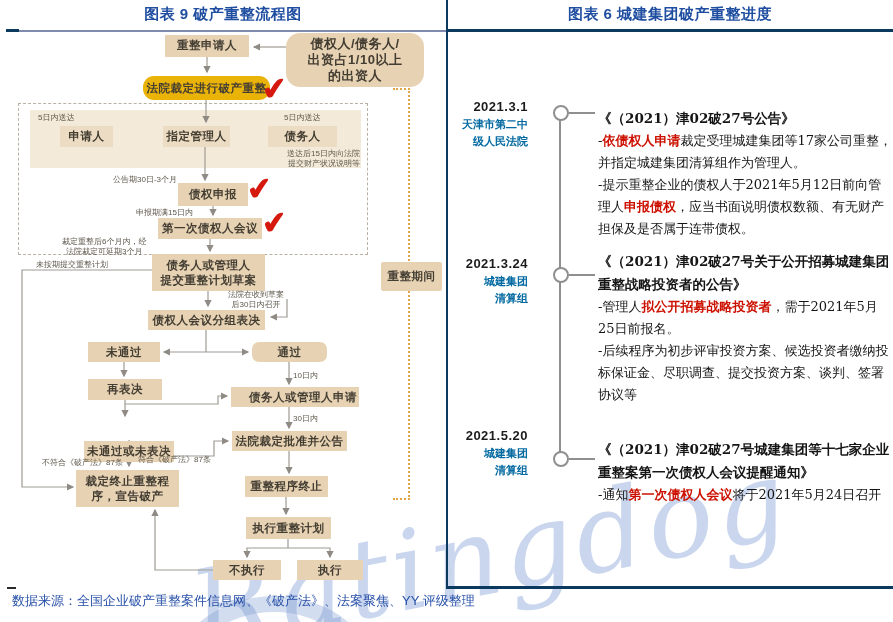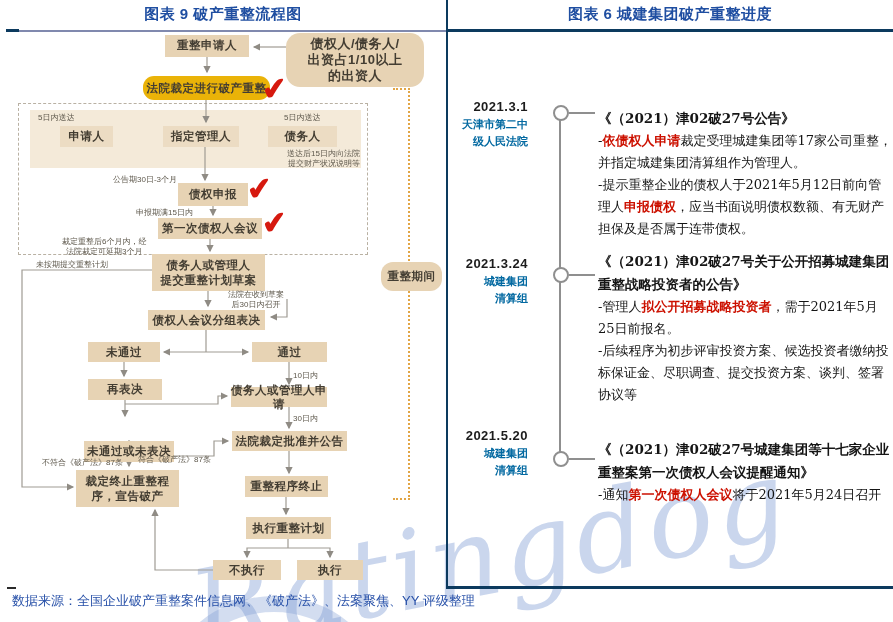--- a/index.html
+++ b/index.html
@@ -71,32 +71,32 @@
   <div class="orange-bracket" style="left:393px;top:88px;width:15px;height:408px;"></div>
 
   <div class="band" style="left:30px;top:110px;width:331px;height:58px;"></div>
 
   <div class="fnode" style="left:165px;top:35px;width:84px;height:22px;font-family:Liberation Mono, monospace;">重整申请人</div>
   <div class="fnode" style="left:286px;top:33px;width:138px;height:54px;font-size:13px;border-radius:14px;">债权人/债务人/
 出资占1/10以上
 的出资人</div>
   <div class="fnode round" style="left:143px;top:76px;width:127px;height:24px;">法院裁定进行破产重整</div>
   <div class="fnode light" style="left:60px;top:126px;width:53px;height:21px;">申请人</div>
-  <div class="fnode light" style="left:163px;top:126px;width:76px;height:21px;text-align:center;">指定管理人</div>
+  <div class="fnode light" style="left:163px;top:126px;width:67px;height:21px;text-align:center;">指定管理人</div>
   <div class="fnode light" style="left:268px;top:126px;width:69px;height:21px;">债务人</div>
   <div class="fnode" style="left:178px;top:183px;width:70px;height:23px;">债权申报</div>
   <div class="fnode" style="left:158px;top:218px;width:104px;height:21px;">第一次债权人会议</div>
   <div class="fnode" style="left:152px;top:254px;width:113px;height:37px;">债务人或管理人
 提交重整计划草案</div>
-  <div class="fnode" style="left:381px;top:262px;width:61px;height:29px;border-radius:12px;text-align:right;">重整期间</div>
+  <div class="fnode" style="left:381px;top:262px;width:61px;height:29px;border-radius:2px;text-align:right;">重整期间</div>
   <div class="fnode" style="left:148px;top:310px;width:117px;height:20px;">债权人会议分组表决</div>
   <div class="fnode" style="left:88px;top:342px;width:72px;height:20px;">未通过</div>
-  <div class="fnode" style="left:252px;top:342px;width:75px;height:20px;">通过</div>
+  <div class="fnode" style="left:252px;top:342px;width:75px;height:20px;border-radius:7px;">通过</div>
   <div class="fnode" style="left:88px;top:379px;width:74px;height:21px;">再表决</div>
-  <div class="fnode" style="left:231px;top:387px;width:96px;height:20px;">债务人或管理人申请</div>
+  <div class="fnode" style="left:231px;top:387px;width:112px;height:20px;padding-left:16px;">债务人或管理人申请</div>
   <div class="fnode" style="left:84px;top:419px;width:90px;height:21px;margin-top:22px;">未通过或未表决</div>
   <div class="fnode" style="left:232px;top:431px;width:115px;height:20px;">法院裁定批准并公告</div>
   <div class="fnode" style="left:76px;top:470px;width:103px;height:37px;">裁定终止重整程
 序，宣告破产</div>
   <div class="fnode" style="left:245px;top:476px;width:83px;height:21px;">重整程序终止</div>
   <div class="fnode" style="left:246px;top:517px;width:85px;height:22px;">执行重整计划</div>
   <div class="fnode" style="left:213px;top:560px;width:68px;height:20px;">不执行</div>
   <div class="fnode" style="left:297px;top:560px;width:66px;height:20px;">执行</div>
 
   <div class="flabel" style="left:38px;top:113px;">5日内送达</div>

